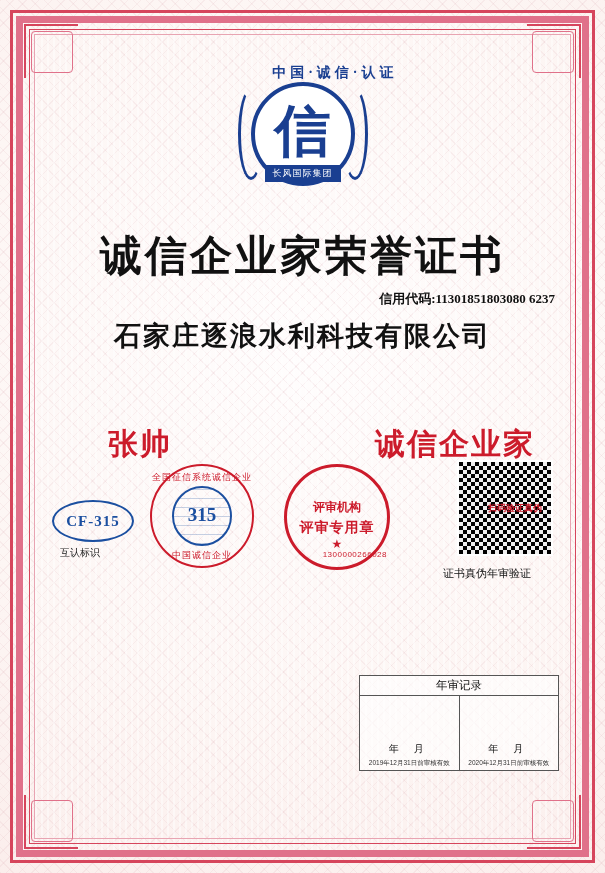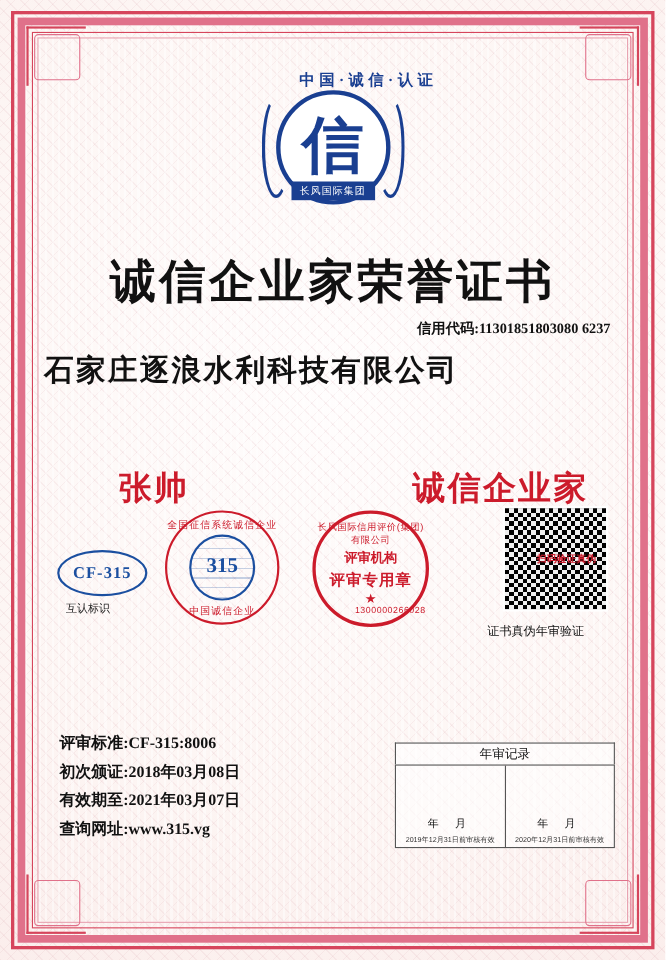--- a/index.html
+++ b/index.html
@@ -158,21 +158,21 @@
     right: 10px;
     font-size: 13px;
     color: #111111;
     font-family: "Liberation Serif", serif;
     font-weight: bold;
   }
   .company-name {
     position: absolute;
     top: 278px;
     left: 0; right: 0;
-    text-align: left;
+    text-align: center;
     font-size: 27px;
     font-weight: bold;
     color: #111111;
     letter-spacing: 2px;
     font-family: "Liberation Serif", serif;
   }
   .honoree-row {
     position: absolute;
     top: 340px;
     left: 40px;
@@ -447,38 +447,31 @@
       <div class="seal-cf-label">互认标识</div>
 
       <div class="seal-globe">
         <div class="arc-text">全国征信系统诚信企业</div>
         <div class="inner-ring"></div>
         <div class="globe-num">315</div>
         <div class="arc-text-b">中国诚信企业</div>
       </div>
 
       <div class="seal-round">
-        <div class="r-top">长风国际信用评价(集团)有限公司</div>
         <div class="r-mid1">评审机构</div>
         <div class="r-mid2">评审专用章</div>
         <div class="r-star">★</div>
         <div class="r-bottom">1300000266028</div>
       </div>
 
       <div class="qr"></div>
       <div class="qr-overlay">扫码验证真伪</div>
       <div class="qr-label">证书真伪年审验证</div>
     </div>
 
-    <div class="info-list">
-      <div>评审标准:CF-315:8006</div>
-      <div>初次颁证:2018年03月08日</div>
-      <div>有效期至:2021年03月07日</div>
-      <div>查询网址:www.315.vg</div>
-    </div>
 
     <div class="annual-box">
       <div class="annual-title">年审记录</div>
       <div class="annual-grid">
         <div class="annual-cell">
           <div class="ym">年 月</div>
           <div class="note">2019年12月31日前审核有效</div>
         </div>
         <div class="annual-cell">
           <div class="ym">年 月</div>

